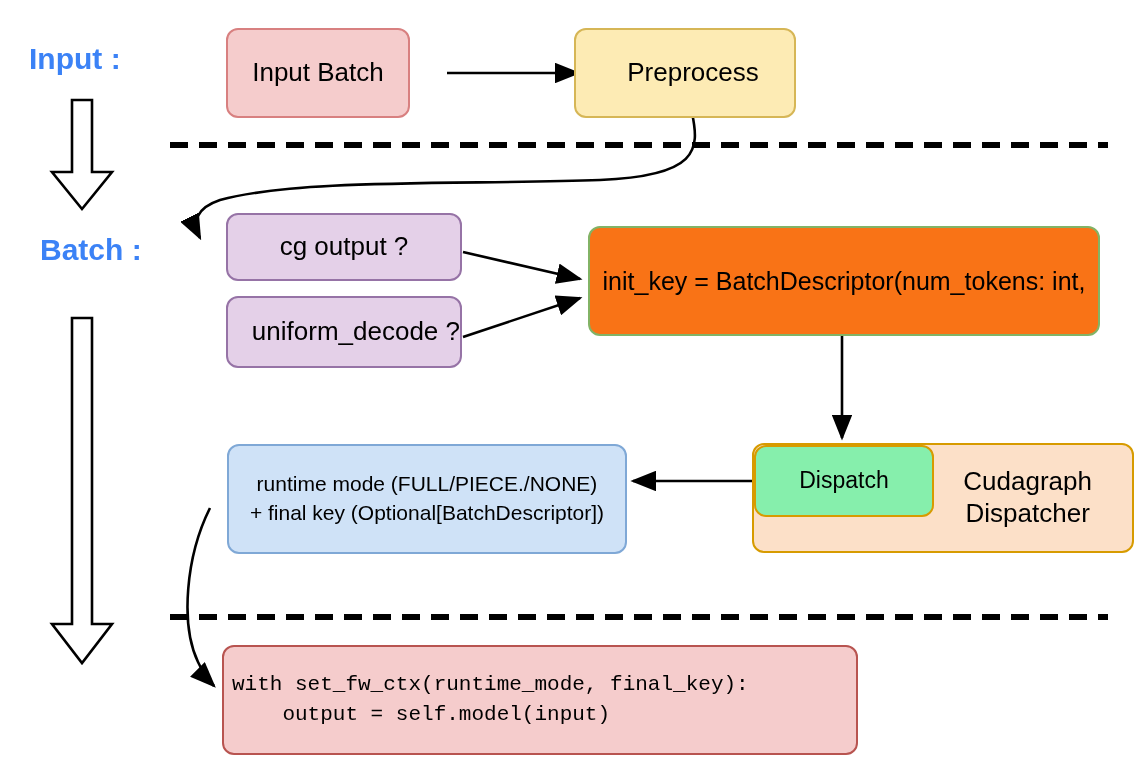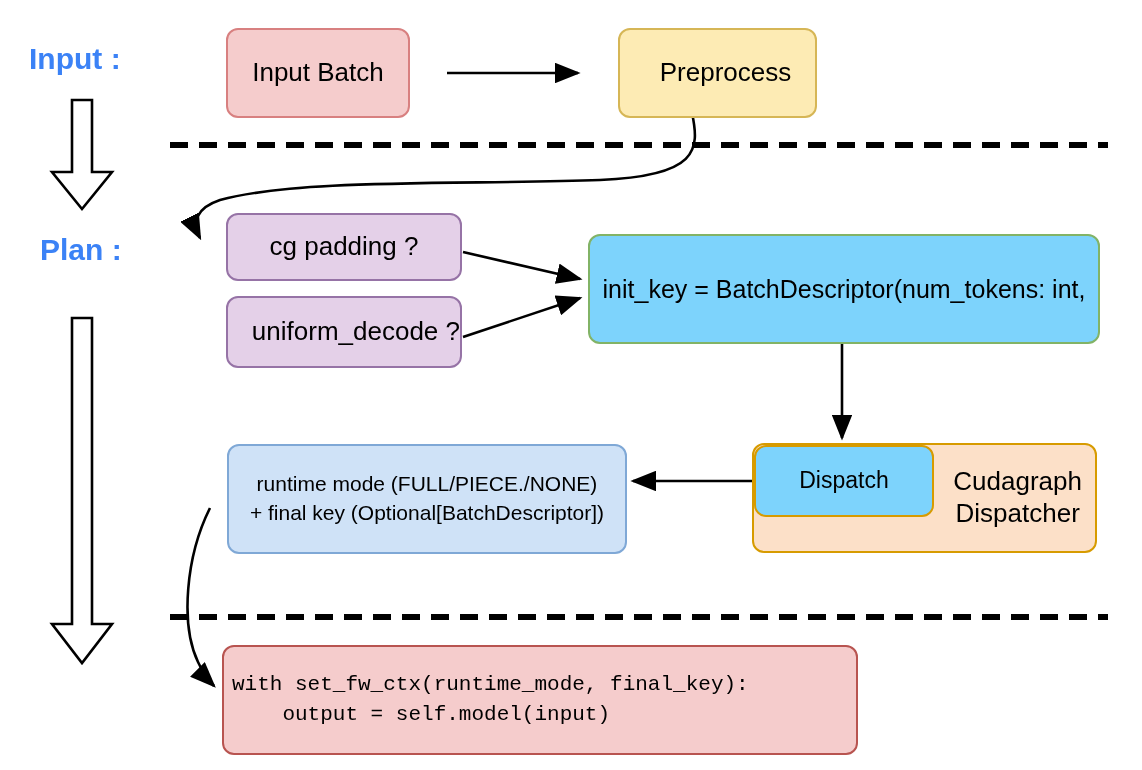--- a/index.html
+++ b/index.html
@@ -43,23 +43,23 @@
     font-weight: bold;
     font-size: 30px;
     color: #3b82f6;
     white-space: nowrap;
     letter-spacing: 0px;
   }
   
   .n-pink   { background: #f5cccc; border-color: #d88080; }
   .n-yellow { background: #fdebb4; border-color: #d6b656; }
   .n-purple { background: #e4d0e8; border-color: #9673a6; }
-  .n-green  { background: #7dd3fc; border-color: #82b366; margin-top: 8px; }
+  .n-green  { background: #f97316; border-color: #82b366; }
   .n-orange-outer { background: #fce0c8; border-color: #d79b00; }
-  .n-orange-inner { background: #7dd3fc; border-color: #d79b00; }
+  .n-orange-inner { background: #86efac; border-color: #d79b00; }
   .n-blue   { background: #cfe2f7; border-color: #7fa8d6; }
 
   .code-node {
     font-family: "Liberation Mono", monospace;
     font-size: 21px;
     justify-content: flex-start;
     text-align: left;
     white-space: pre;
     padding-left: 8px;
   }
@@ -99,44 +99,44 @@
 
     <path d="M 210 508 C 186 556 180 624 198 662 C 204 675 210 682 214 686" fill="none" stroke="#000000" stroke-width="2.6" marker-end="url(#ah)"></path>
 
     <polygon points="72,100 92,100 92,172 112,172 82,209 52,172 72,172" fill="#ffffff" stroke="#000000" stroke-width="2.6" stroke-linejoin="miter"></polygon>
 
     <polygon points="72,318 92,318 92,624 112,624 82,663 52,624 72,624" fill="#ffffff" stroke="#000000" stroke-width="2.6" stroke-linejoin="miter"></polygon>
   </svg>
 
   <div class="stage-label" style="left:29px; top:42px;">Input :</div>
 
-  <div class="stage-label" style="left:40px; top:233px;">Plan :</div>
+  <div class="stage-label" style="left:40px; top:233px;">Batch :</div>
 
 
   <div class="node n-pink t22" style="left:226px; top:28px; width:184px; height:90px;">
     <span>Input Batch</span>
   </div>
 
-  <div class="node n-yellow t22" style="left:618px; top:28px; width:199px; height:90px;padding-left:16px;">
+  <div class="node n-yellow t22" style="left:574px; top:28px; width:222px; height:90px;padding-left:16px;">
     <span>Preprocess</span>
   </div>
 
   <div class="node n-purple t22" style="left:226px; top:213px; width:236px; height:68px;">
-    <span>cg padding ?</span>
+    <span>cg output ?</span>
   </div>
 
   <div class="node n-purple t22" style="left:226px; top:296px; width:236px; height:72px;justify-content:flex-end;">
     <span>uniform_decode ?</span>
   </div>
 
   <div class="node n-green t20" style="left:588px; top:226px; width:512px; height:110px; flex-direction:column;">
     <span>init_key = BatchDescriptor(num_tokens: int,</span>
   </div>
 
-  <div class="node n-orange-outer t22" style="left:752px; top:443px; width:345px; height:110px; justify-content:flex-end; padding-right:13px;">
+  <div class="node n-orange-outer t22" style="left:752px; top:443px; width:382px; height:110px; justify-content:flex-end; padding-right:40px;">
     <span style="white-space:pre-line; line-height:1.22;">Cudagraph
 Dispatcher</span>
   </div>
 
   <div class="node n-orange-inner t18" style="left:754px; top:445px; width:180px; height:72px;">
     <span>Dispatch</span>
   </div>
 
   <div class="node n-pink code-node" style="left:222px; top:645px; width:636px; height:110px; border-color:#b85450; flex-direction:column; align-items:flex-start; justify-content:center; line-height:1.42;">
     <span class="code-line">with set_fw_ctx(runtime_mode, final_key):</span>

